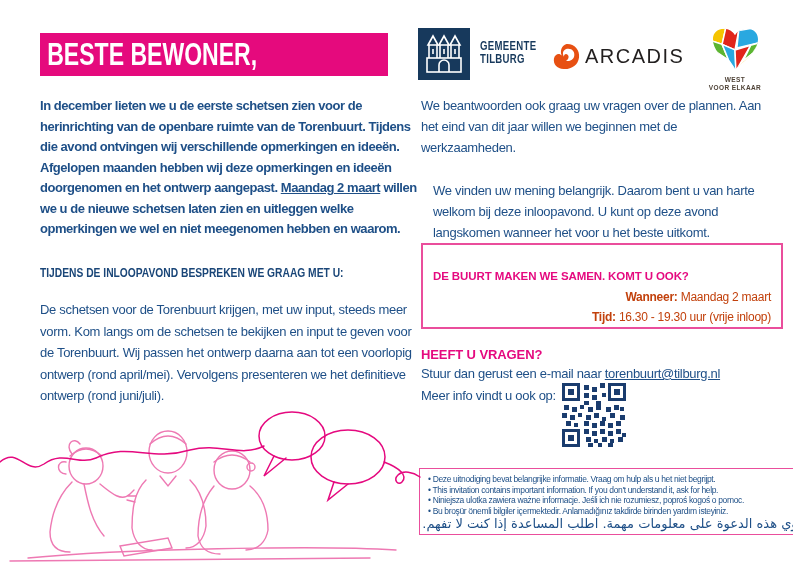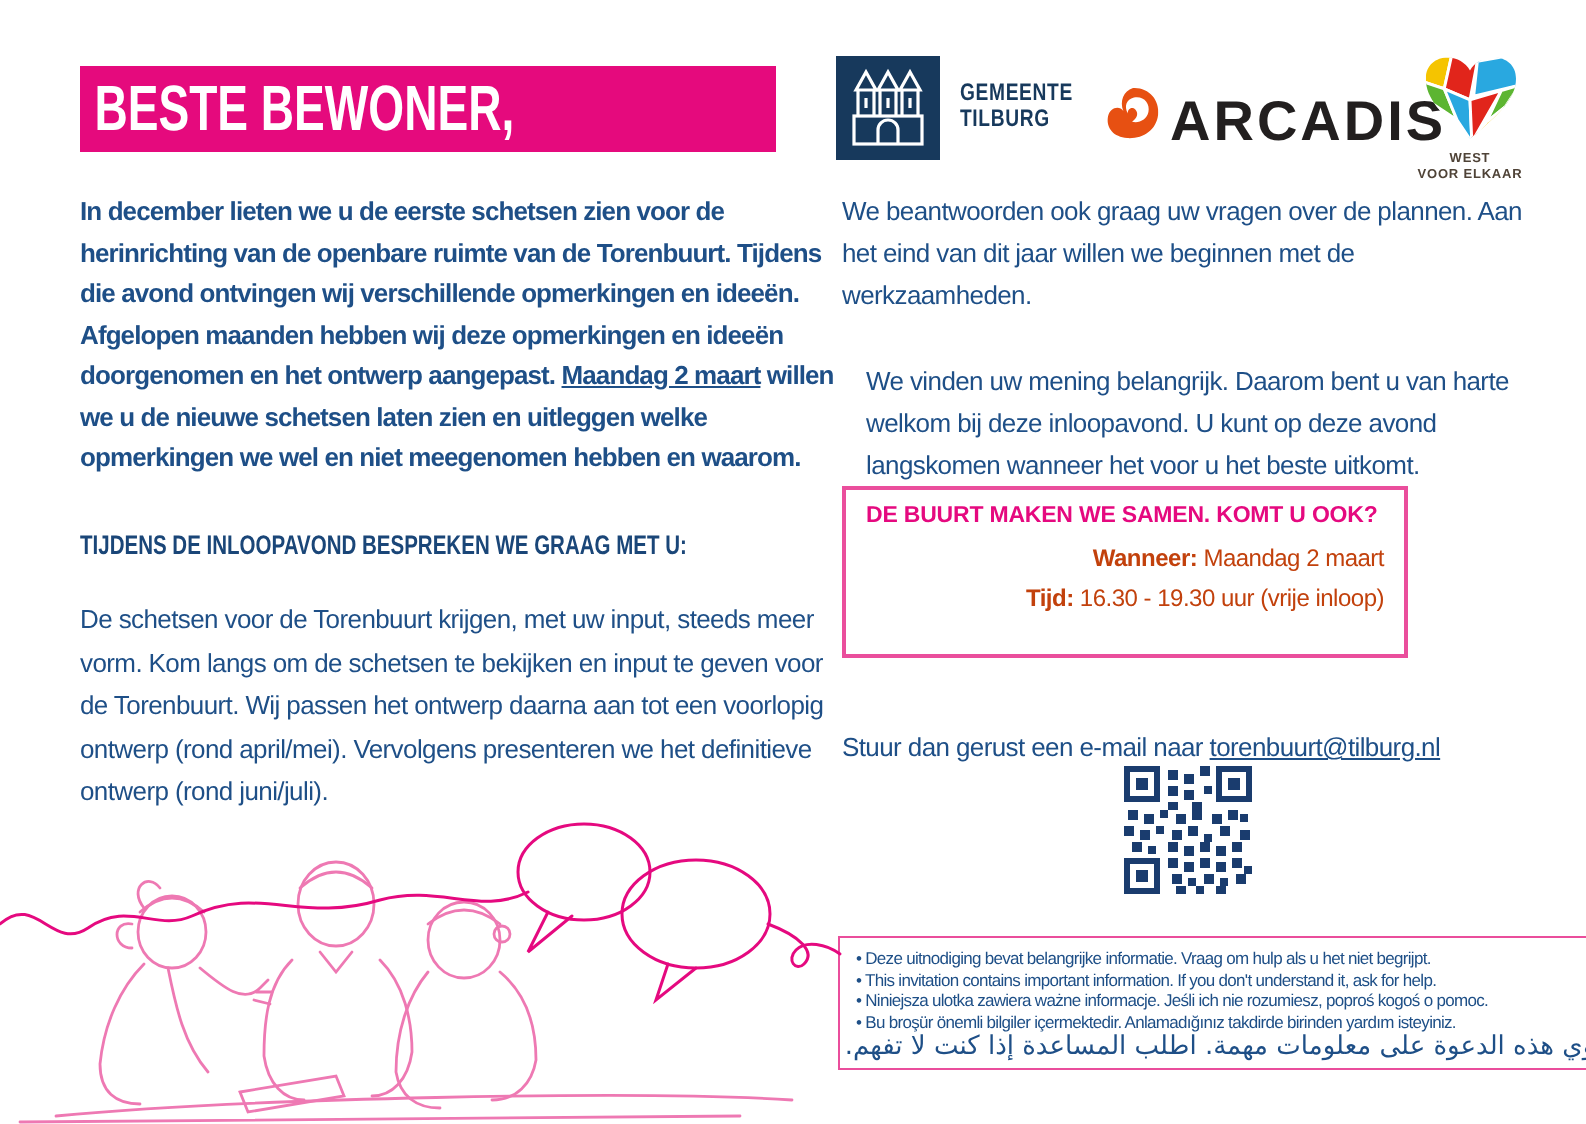--- a/index.html
+++ b/index.html
@@ -7,35 +7,35 @@
   .page{position:relative;width:793px;height:562px;background:#fff;overflow:hidden;}
 
   
   .banner{position:absolute;left:40px;top:33px;width:348px;height:43px;background:#E50A7D;display:flex;align-items:center;}
   .banner .bt{color:#fff;font-weight:bold;font-size:32px;letter-spacing:0px;transform:scaleX(.72);transform-origin:left center;padding-left:10px;white-space:nowrap;}
 
   
   .gem-square{position:absolute;left:418px;top:28px;width:52px;height:52px;}
   .gem-text{position:absolute;left:480px;top:40px;color:#17395C;font-weight:bold;font-size:12px;line-height:13px;transform:scaleX(.8);transform-origin:left top;letter-spacing:.4px;white-space:nowrap;}
   .arc-icon{position:absolute;left:552px;top:43px;width:29px;height:27px;}
-  .arc-text{position:absolute;left:585px;top:45px;color:#221F1F;font-weight:bold;font-size:28px;letter-spacing:1.5px;white-space:nowrap;}
+  .arc-text{position:absolute;left:585px;top:45px;color:#221F1F;font-weight:normal;font-size:20px;letter-spacing:1.5px;white-space:nowrap;}
   .heart-icon{position:absolute;left:708px;top:26px;width:54px;height:46px;}
   .west-text{position:absolute;left:693px;top:76px;width:84px;text-align:center;color:#4F4337;font-weight:bold;font-size:6.5px;line-height:8px;letter-spacing:.4px;}
 
   
   .intro{position:absolute;left:40px;top:96px;width:384px;color:#1E4F87;font-weight:bold;font-size:13px;line-height:20.5px;letter-spacing:-0.45px;margin:0;}
   .intro .u{text-decoration:underline;}
   .lheading{position:absolute;left:40px;top:265px;color:#1A4678;font-weight:bold;font-size:13.5px;white-space:nowrap;transform:scaleX(.76);transform-origin:left top;margin:0;}
   .lbody{position:absolute;left:40px;top:299px;width:384px;color:#1E4F87;font-size:13px;line-height:21.5px;letter-spacing:-0.3px;margin:0;}
 
   
   .rpara1{position:absolute;left:421px;top:95px;width:342px;color:#1E4F87;font-size:13px;line-height:21px;letter-spacing:-0.3px;margin:0;}
   .rpara2{position:absolute;left:421px;top:168px;width:342px;color:#1E4F87;font-size:13px;line-height:21px;letter-spacing:-0.3px;margin:12px;}
 
-  .event-box{position:absolute;left:421px;top:243px;width:283px;height:86px;border:2px solid #EA4E9C;box-sizing:border-box;padding:7px 10px;}
+  .event-box{position:absolute;left:421px;top:243px;width:362px;height:86px;border:2px solid #EA4E9C;box-sizing:border-box;padding:25px 10px;}
   .event-title{color:#E5097F;font-weight:bold;font-size:11.5px;letter-spacing:-0.1px;white-space:nowrap;margin-bottom:5px;}
   .event-row{color:#c2410c;font-size:12px;line-height:20px;letter-spacing:-0.25px;white-space:nowrap;text-align:right;}
   .event-row b{font-weight:bold;}
 
   .q-heading{position:absolute;left:421px;top:347px;color:#E5097F;font-weight:bold;font-size:13px;letter-spacing:-0.1px;white-space:nowrap;}
   .email-line{position:absolute;left:421px;top:366px;color:#1E4F87;font-size:13px;letter-spacing:-0.3px;white-space:nowrap;margin:0;}
   .email-line a{color:#1E4F87;text-decoration:underline;cursor:pointer;}
   .more-line{position:absolute;left:421px;top:388px;color:#1E4F87;font-size:13px;letter-spacing:-0.3px;white-space:nowrap;margin:0;}
   .qr{position:absolute;left:562px;top:383px;width:64px;height:64px;}
 
@@ -115,21 +115,23 @@
 
   <p class="rpara1">We beantwoorden ook graag uw vragen over de plannen. Aan het eind van dit jaar willen we beginnen met de werkzaamheden.</p>
   <p class="rpara2">We vinden uw mening belangrijk. Daarom bent u van harte welkom bij deze inloopavond. U kunt op deze avond langskomen wanneer het voor u het beste uitkomt.</p>
 
   <div class="event-box">
     <div class="event-title">DE BUURT MAKEN WE SAMEN. KOMT U OOK?</div>
     <div class="event-row"><b>Wanneer:</b><span> Maandag 2 maart</span></div>
     <div class="event-row"><b>Tijd:</b><span> 16.30 - 19.30 uur (vrije inloop)</span></div>
   </div>
 
+  <div class="q-heading">HEEFT U VRAGEN?</div>
   <p class="email-line"><span>Stuur dan gerust een e-mail naar </span><a>torenbuurt@tilburg.nl</a></p>
+  <p class="more-line">Meer info vindt u ook op:</p>
 
   <svg class="qr" viewBox="0 0 64 64">
     <g fill="#1A3C6E">
       <path d="M0,0h18v18h-18z M3,3v12h12v-12z" fill-rule="evenodd"></path>
       <rect x="6" y="6" width="6" height="6"></rect>
       <path d="M46,0h18v18h-18z M49,3v12h12v-12z" fill-rule="evenodd"></path>
       <rect x="52" y="6" width="6" height="6"></rect>
       <path d="M0,46h18v18h-18z M3,49v12h12v-12z" fill-rule="evenodd"></path>
       <rect x="6" y="52" width="6" height="6"></rect>
       <path d="M22 2h5v5h-5z M30 4h5v5h-5z M38 0h5v5h-5z M22 10h5v5h-5z M30 12h5v5h-5z M40 10h4v4h-4z M22 18h5v4h-5z M34 18h5v4h-5z M2 22h5v5h-5z M10 24h5v5h-5z M18 22h4v4h-4z M26 24h5v5h-5z M34 22h5v5h-5z M44 24h5v5h-5z M52 22h5v5h-5z M58 24h4v4h-4z M0 30h5v5h-5z M8 32h5v5h-5z M16 30h4v4h-4z M24 32h5v5h-5z M32 30h5v5h-5z M40 34h4v4h-4z M48 30h5v5h-5z M58 32h5v5h-5z M4 38h5v5h-5z M12 40h4v4h-4z M22 38h5v5h-5z M30 40h5v5h-5z M38 38h5v5h-5z M46 40h5v5h-5z M54 38h5v5h-5z M22 46h5v5h-5z M30 48h5v5h-5z M38 46h5v5h-5z M46 48h5v5h-5z M54 46h5v5h-5z M60 50h4v4h-4z M24 54h5v5h-5z M32 56h4v4h-4z M40 54h5v5h-5z M48 56h4v4h-4z M56 54h5v5h-5z M26 60h5v4h-5z M36 60h4v4h-4z M46 60h5v4h-5z"></path>

